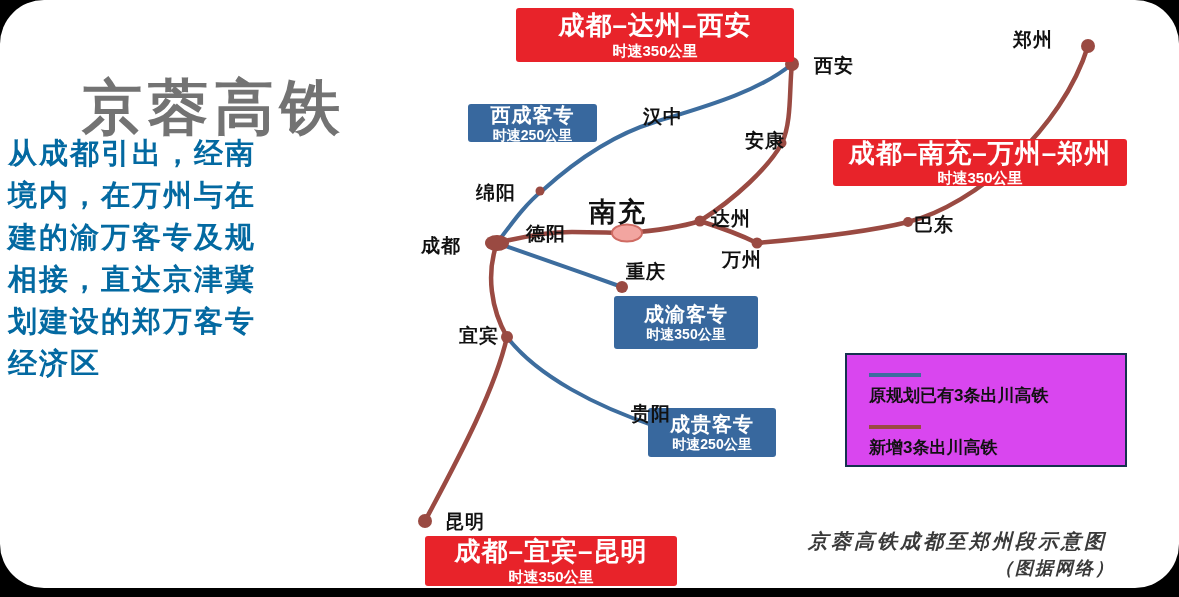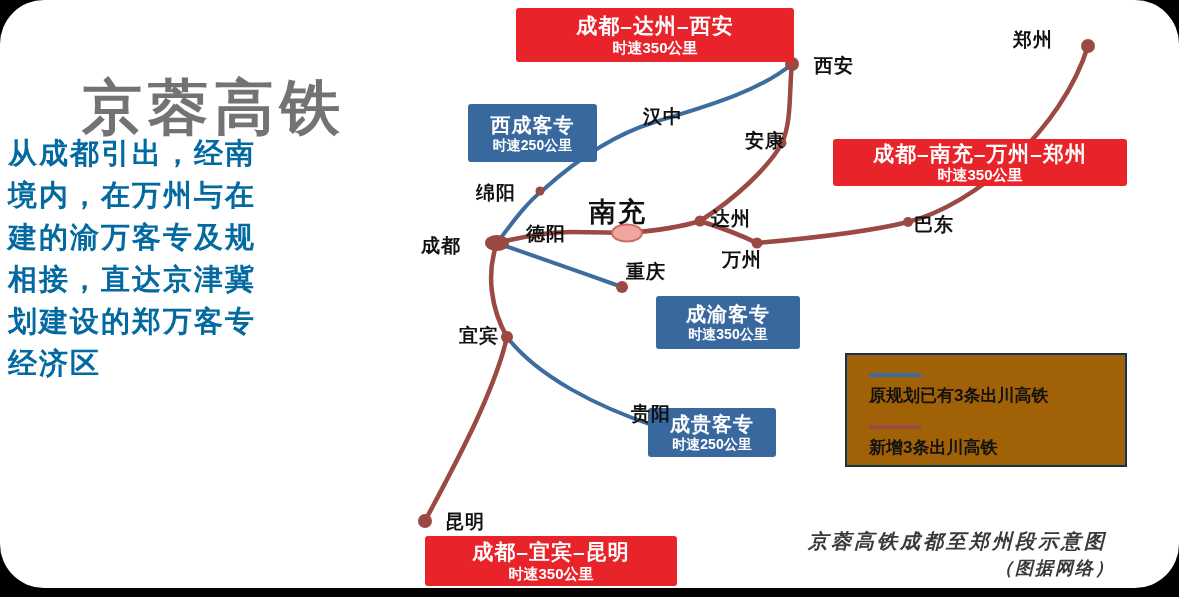--- a/index.html
+++ b/index.html
@@ -26,34 +26,34 @@
   }
 
   
   .route-box {
     position: absolute; color: #fff; font-weight: bold; text-align: center;
     display: flex; flex-direction: column; justify-content: center;
     border-radius: 3px; line-height: 1.2;
   }
   .route-box.red  { background: #e8232a; }
   .route-box.blue { background: #38689e; }
-  .box-line1 { font-size: 21px; letter-spacing: 1px; }
+  .box-line1 { font-size: 26px; letter-spacing: 1px; }
   .box-line2 { font-size: 15px; }
 
   
   .city {
     position: absolute; font-weight: bold; font-size: 19px; color: #111;
     letter-spacing: 1px; white-space: nowrap;
   }
   .city.major { font-size: 27px; letter-spacing: 2px; }
 
   
   .legend {
     position: absolute; left: 845px; top: 353px; width: 282px; height: 114px;
-    background: #a16207; border: 2px solid #16324f;
+    background: #d946ef; border: 2px solid #16324f;
   }
   .legend-row { position: absolute; left: 22px; }
   .legend-sample { width: 52px; border-top: 4px solid; margin-bottom: 7px; }
   .legend-sample.blue { border-color: #3d6d9e; }
   .legend-sample.red  { border-color: #9a4a42; }
   .legend-text { font-size: 17px; font-weight: bold; color: #111; }
 
   
   .caption {
     position: absolute; left: 808px; top: 528px;
@@ -120,25 +120,25 @@
     </div>
     <div class="route-box red" style="left:833px; top:139px; width:294px; height:47px;">
       <div class="box-line1">成都–南充–万州–郑州</div>
       <div class="box-line2">时速350公里</div>
     </div>
     <div class="route-box red" style="left:425px; top:536px; width:252px; height:50px;">
       <div class="box-line1">成都–宜宾–昆明</div>
       <div class="box-line2">时速350公里</div>
     </div>
 
-    <div class="route-box blue" style="left:468px; top:104px; width:129px; height:58px;">
+    <div class="route-box blue" style="left:468px; top:104px; width:129px; height:38px;">
       <div class="box-line1" style="font-size:20px;">西成客专</div>
       <div class="box-line2" style="font-size:14px;">时速250公里</div>
     </div>
-    <div class="route-box blue" style="left:656px; top:296px; width:144px; height:53px;">
+    <div class="route-box blue" style="left:614px; top:296px; width:144px; height:53px;">
       <div class="box-line1" style="font-size:20px;">成渝客专</div>
       <div class="box-line2" style="font-size:14px;">时速350公里</div>
     </div>
     <div class="route-box blue" style="left:648px; top:408px; width:128px; height:49px;">
       <div class="box-line1" style="font-size:20px;">成贵客专</div>
       <div class="box-line2" style="font-size:14px;">时速250公里</div>
     </div>
 
     <div class="city" style="left:814px; top:53px;">西安</div>
     <div class="city" style="left:1013px; top:27px;">郑州</div>

